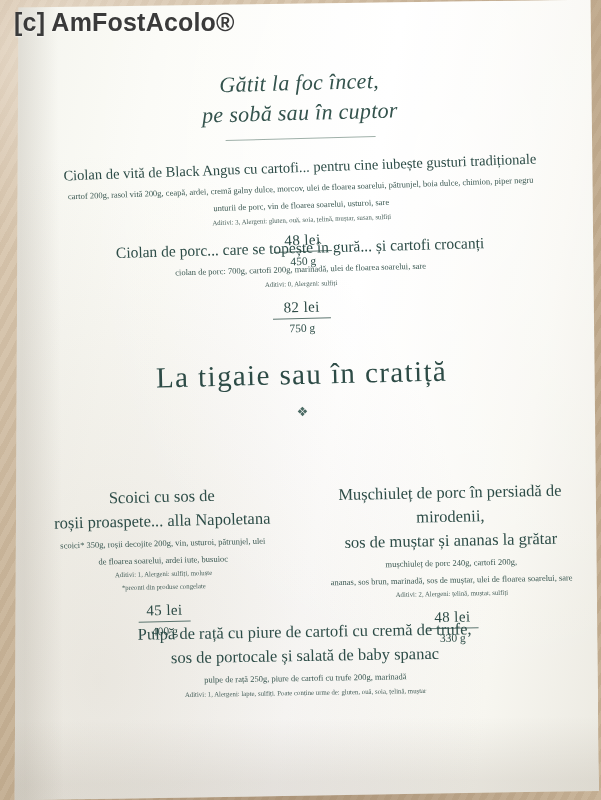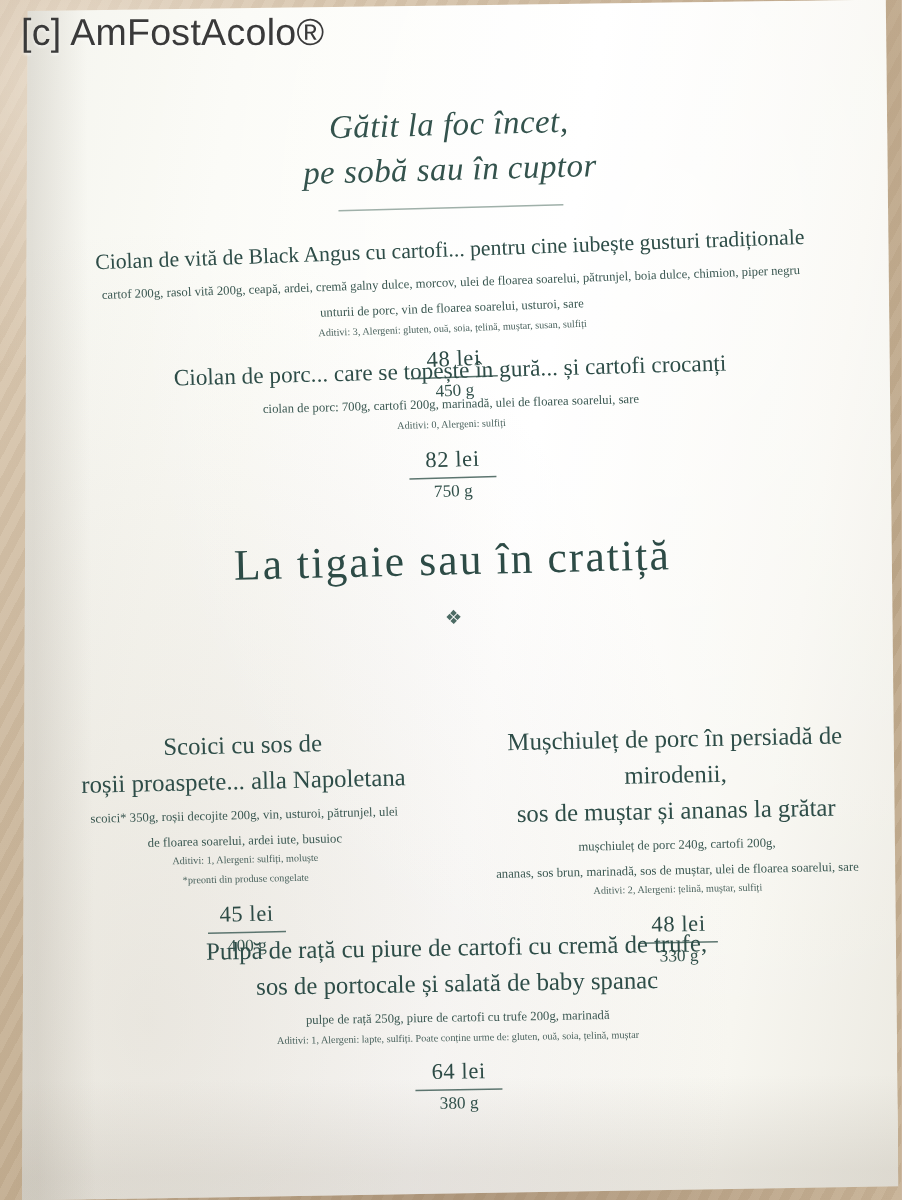--- a/index.html
+++ b/index.html
@@ -58,21 +58,21 @@
     inset: 0;
     color: #2f4f4a;
   }
 
   
   .watermark {
     position: absolute;
     left: 14px;
     top: 8px;
     font-family: "Liberation Sans", sans-serif;
-    font-weight: normal;
+    font-weight: bold;
     font-size: 25px;
     letter-spacing: 0.2px;
     color: #3a3a3a;
     text-shadow: 0 1px 2px rgba(255,255,255,0.6);
     z-index: 40;
     text-align: right;
   }
 
   
   .sec1 {
@@ -261,24 +261,19 @@
           <div class="bar" style="width:52px"></div>
           <div class="gram">330 g</div>
         </div>
       </div>
 
       <div class="dish" id="dish-pulpa">
         <div class="title big">Pulpă de rață cu piure de cartofi cu cremă de trufe,</div>
         <div class="title big">sos de portocale și salată de baby spanac</div>
         <div class="ingr">pulpe de rață 250g, piure de cartofi cu trufe 200g, marinadă</div>
         <div class="alerg">Aditivi: 1, Alergeni: lapte, sulfiți. Poate conține urme de: gluten, ouă, soia, țelină, muștar</div>
-        <div class="price">
-          <div class="amount">64 lei</div>
-          <div class="bar" style="width:58px"></div>
-          <div class="gram">380 g</div>
-        </div>
       </div>
 
     </div>
   </div>
 
   <div class="watermark">[c] AmFostAcolo®</div>
 </div>
 
 </body></html>

